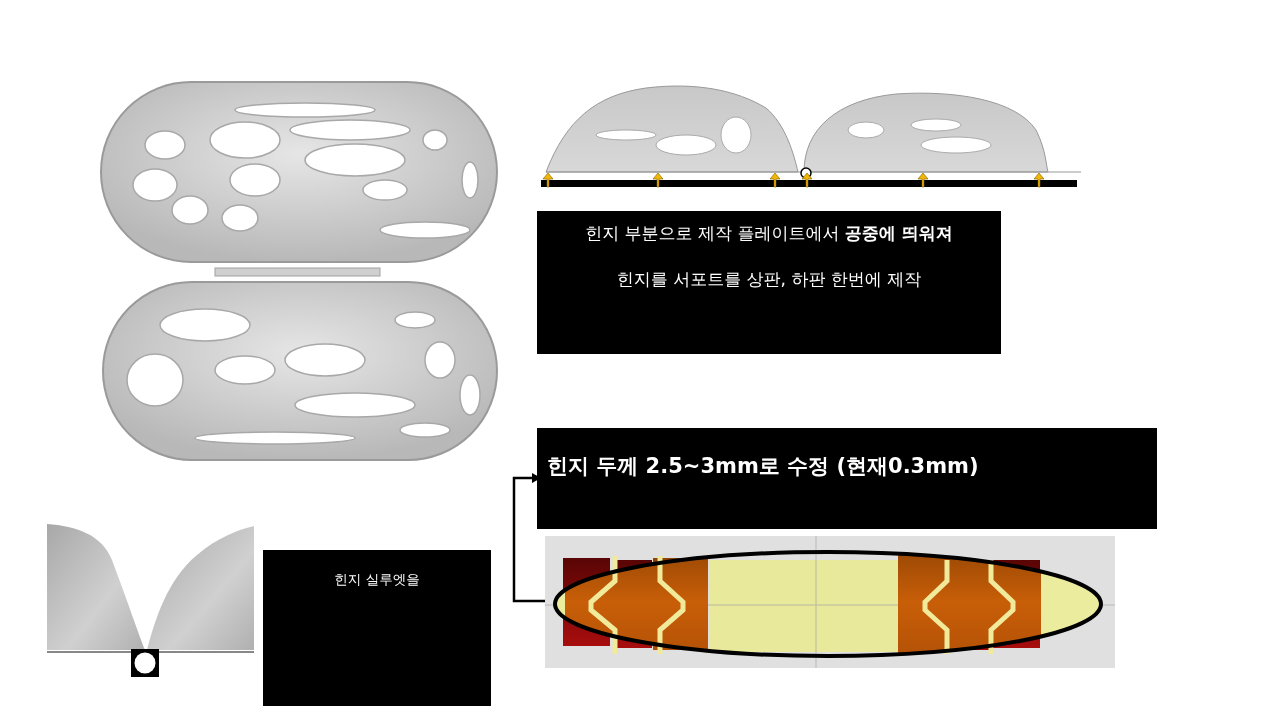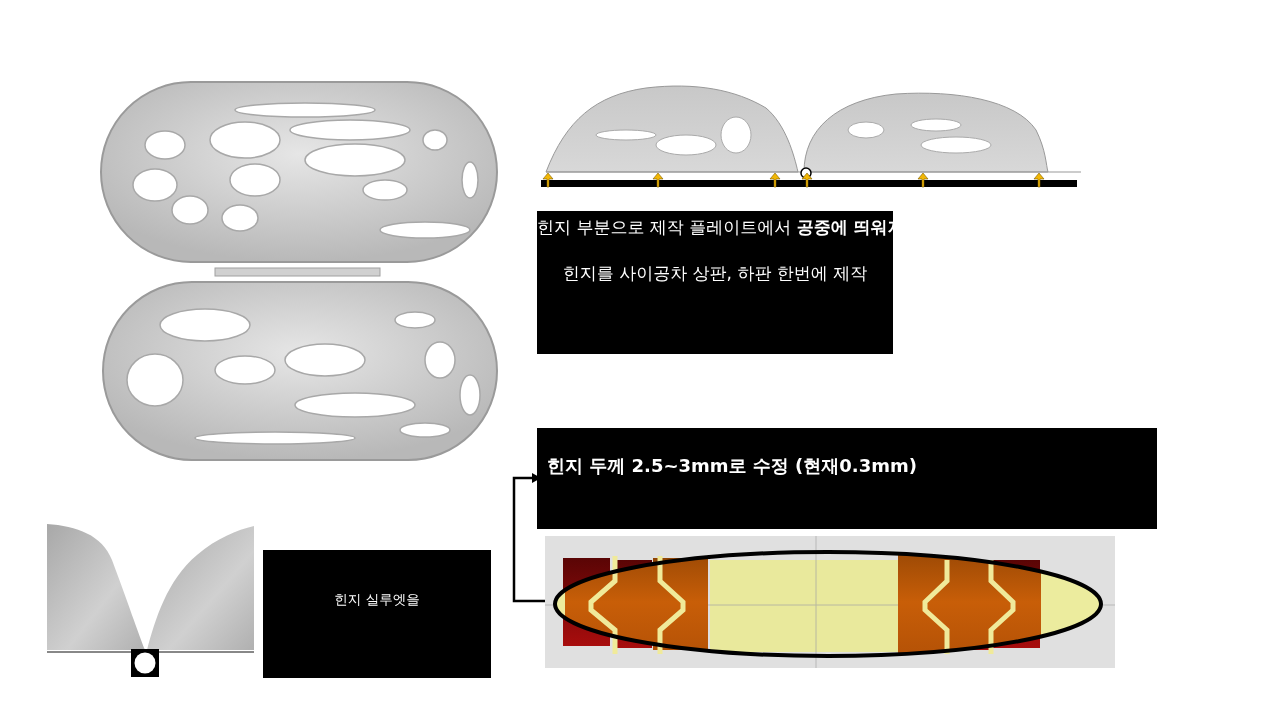--- a/index.html
+++ b/index.html
@@ -1,27 +1,27 @@
 <!DOCTYPE html>
 <html><head>
   <meta charset="utf-8">
   <style>
     html, body { margin:0; padding:0; }
     body { width:1280px; height:720px; background:#ffffff; position:relative; overflow:hidden;
            font-family:"DejaVu Sans", sans-serif; }
     .textbox { position:absolute; background:#000; color:#fff; box-sizing:border-box; }
-    .tb1 { left:537px; top:211px; width:356px; height:143px; text-align:center;
-           font-size:17px; line-height:23px; padding-top:5px; }
+    .tb1 { left:537px; top:211px; width:464px; height:143px; text-align:center;
+           font-size:17px; line-height:23px; padding-top:11px; }
     .tb1 .line { display:block; white-space:nowrap; }
     .tb1 b { font-weight:bold; }
-    .tb2 { left:537px; top:428px; width:620px; height:101px; font-size:18px; font-weight:bold;
+    .tb2 { left:537px; top:428px; width:620px; height:101px; font-size:21px; font-weight:bold;
            line-height:20px; padding:28px 0 0 10px; }
     .tb2 .line { display:block; white-space:nowrap; }
-    .tb3 { left:263px; top:550px; width:228px; height:128px; text-align:center; font-size:13.5px;
-           line-height:17px; padding-top:41px; }
+    .tb3 { left:263px; top:550px; width:228px; height:156px; text-align:center; font-size:13.5px;
+           line-height:17px; padding-top:21px; }
     .tb3 .line { display:block; white-space:nowrap; }
     svg { position:absolute; }
   </style>
 </head>
 <body>
 
 <svg style="left:95px;top:60px" width="410" height="410" viewBox="0 0 410 410">
   <defs>
     <radialGradient id="shellG" cx="50%" cy="40%" r="60%">
       <stop offset="0%" stop-color="#e6e6e6"></stop>
@@ -93,21 +93,21 @@
     <path d="M238 107 v-8 h-4 l5 -6 l5 6 h-4 v8 z"></path>
     <path d="M270 107 v-8 h-4 l5 -6 l5 6 h-4 v8 z"></path>
     <path d="M386 107 v-8 h-4 l5 -6 l5 6 h-4 v8 z"></path>
     <path d="M502 107 v-8 h-4 l5 -6 l5 6 h-4 v8 z"></path>
   </g>
 </svg>
 
 <div class="textbox tb1">
   <span class="line"><span>힌지 부분으로 제작 플레이트에서 </span><b>공중에 띄워져</b></span>
   <span class="line">&nbsp;</span>
-  <span class="line">힌지를 사이공차 상판, 하판 한번에 제작</span>
+  <span class="line">힌지를 서포트를 상판, 하판 한번에 제작</span>
 </div>
 
 <div class="textbox tb2">
   <span class="line">힌지 두께 2.5~3mm로 수정 (현재0.3mm)</span>
 </div>
 
 <svg style="left:47px;top:520px" width="210" height="170" viewBox="0 0 210 170">
   <defs>
     <linearGradient id="closeG" x1="0" y1="0" x2="1" y2="1">
       <stop offset="0%" stop-color="#a8a8a8"></stop>

